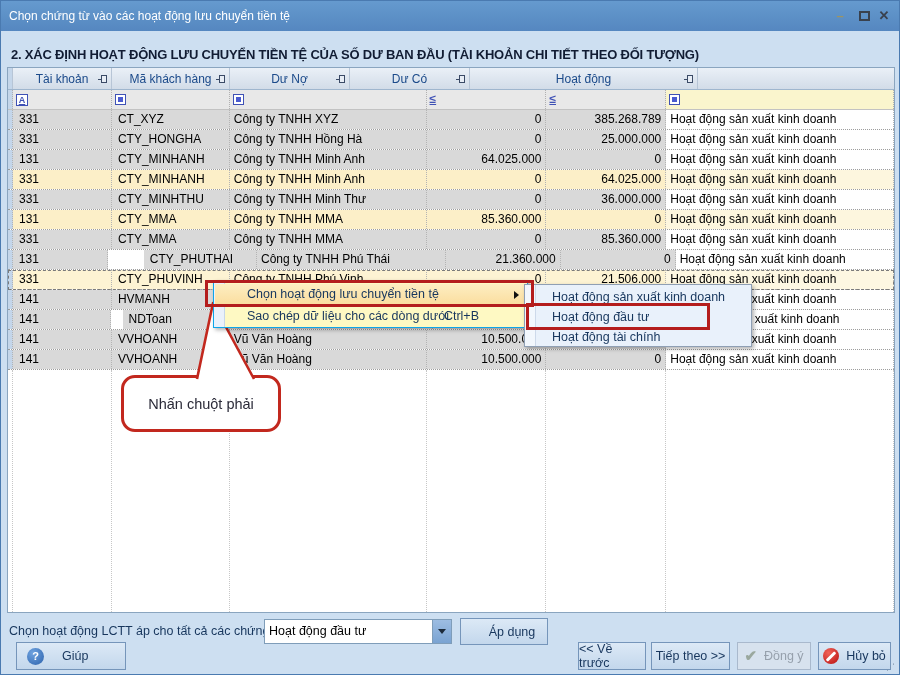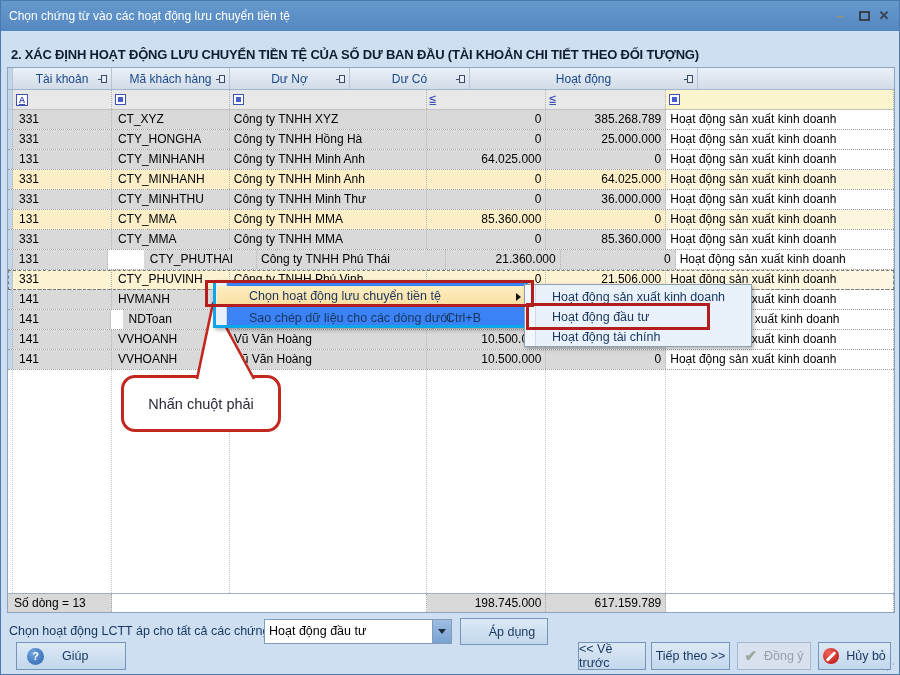--- a/index.html
+++ b/index.html
@@ -50,21 +50,21 @@
 
   .g-fill { flex-grow:1; }
   .g-fill .cell { border-right:1px dotted #c7c7c7; height:100%; background:#fff; }
   .g-fill .c-ind { background:#fff !important; }
 
   .g-foot { height:19px; border-top:1px solid #9bb0c8; }
   .g-foot .cell { height:100%; line-height:18px; border-right:1px dotted #a8a8a8; background:#d9d9d9; }
   .g-foot .cell.white { background:#fff; }
 
   
-  .menu { position:absolute; left:212px; top:279px; width:315px; height:48px; background:#3b82f6; border:3px solid #0ea5e9; box-shadow:2px 2px 4px rgba(0,0,0,.3); z-index:10; }
+  .menu { position:absolute; left:212px; top:279px; width:315px; height:48px; background:#fef9c3; border:1px solid #0ea5e9; box-shadow:2px 2px 4px rgba(0,0,0,.3); z-index:10; }
   .menu::before { content:""; position:absolute; left:0; top:0; width:10px; height:100%; background:#eaf1fb; border-right:1px solid #c6d6ea; }
   .menu-item { position:absolute; left:1px; width:312px; height:21px; line-height:21px; color:#17365d; font-size:12.5px; padding-left:32px; }
   .mi-1 { top:3px; background:linear-gradient(#fdeec2,#fbdd9e); }
   .mi-2 { top:25px; }
   .mi-shortcut { position:absolute; right:48px; top:0; }
   .mi-arrow { position:absolute; right:8px; top:7px; width:0; height:0; border-left:5px solid #111; border-top:4px solid transparent; border-bottom:4px solid transparent; }
 
   .submenu { position:absolute; left:523px; top:283px; width:228px; height:63px; background:#e9f1fb; border:1px solid #8f9fb4; box-shadow:2px 2px 4px rgba(0,0,0,.3); z-index:11; }
   .submenu::before { content:""; position:absolute; left:0; top:0; width:10px; height:100%; background:#f2f7fd; border-right:1px solid #cdd9ea; }
   .sm-item { position:absolute; left:1px; width:225px; height:20px; line-height:20px; color:#17365d; font-size:12.5px; padding-left:26px; }
@@ -281,27 +281,20 @@
       </div>
     <div class="g-row g-fill" id="grid-fill">
         <div class="cell c-ind" style="width: 5px;"></div>
         <div class="cell" style="width: 99px;"></div>
         <div class="cell" style="width: 118px;"></div>
         <div class="cell" style="width: 197px;"></div>
         <div class="cell" style="width: 120px;"></div>
         <div class="cell" style="width: 120px;"></div>
         <div class="cell" style="width: 228px;"></div>
       </div>
-    <div class="g-row g-foot" id="grid-foot">
-        <div class="cell txt" style="width: 104px;">Số dòng = 13</div>
-        <div class="cell white" style="width: 315px;"></div>
-        <div class="cell num" style="width: 120px;">198.745.000</div>
-        <div class="cell num" style="width: 120px;">617.159.789</div>
-        <div class="cell white" style="width: 228px;"></div>
-      </div>
   </div>
 
   <div class="menu">
     <div class="menu-item mi-1">
       <span>Chọn hoạt động lưu chuyển tiền tệ</span>
       <span class="mi-arrow"></span>
     </div>
     <div class="menu-item mi-2">
       <span>Sao chép dữ liệu cho các dòng dưới</span>
       <span class="mi-shortcut">Ctrl+B</span>

